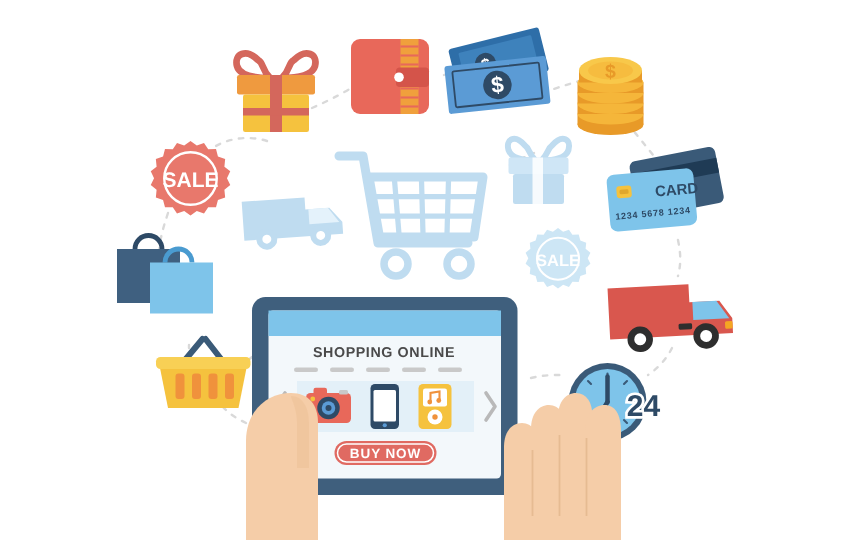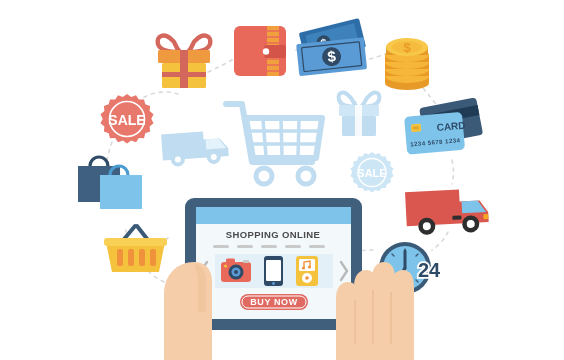--- a/index.html
+++ b/index.html
@@ -205,21 +205,21 @@
     <path d="M2,20 L61,20 L55,50 L8,50 Z" fill="#f5c23e"></path>
     <rect x="0" y="16" width="63" height="8" rx="3" fill="#f8d055"></rect>
     <g fill="#f0923c">
       <rect x="13" y="27" width="6" height="17" rx="2"></rect>
       <rect x="24" y="27" width="6" height="17" rx="2"></rect>
       <rect x="35" y="27" width="6" height="17" rx="2"></rect>
       <rect x="46" y="27" width="6" height="17" rx="2"></rect>
     </g>
   </svg>
 
-  <div class="abs" style="left:185px;top:198px;width:177px;height:132px;">
+  <div class="abs" style="left:168px;top:198px;width:177px;height:132px;">
     <svg width="177" height="132">
 
       <rect x="0" y="0" width="177" height="132" rx="9" fill="#3f5f7d"></rect>
       <rect x="11" y="9" width="155" height="112" rx="3" fill="#f3f8fb"></rect>
 
       <rect x="11" y="9" width="155" height="17" fill="#7ec4ea"></rect>
 
       <text x="88" y="40" font-family="Liberation Sans, sans-serif" font-size="9.5" font-weight="bold" fill="#4a4a4a" text-anchor="middle" letter-spacing="0.4">SHOPPING ONLINE</text>
 
       <g fill="#c9c9c9">

